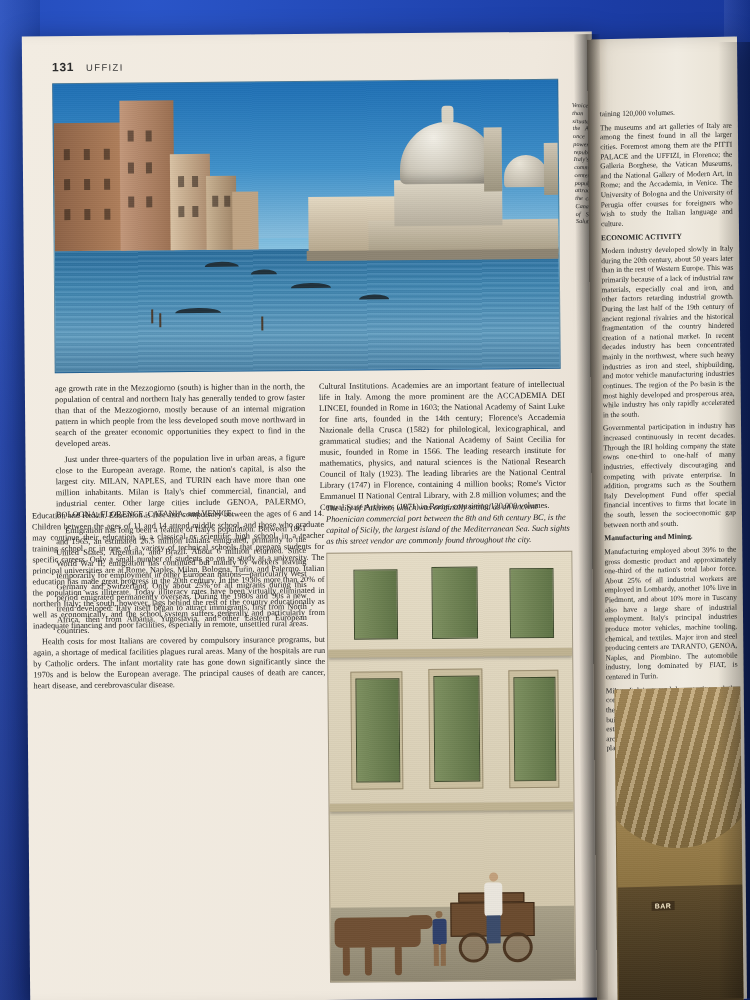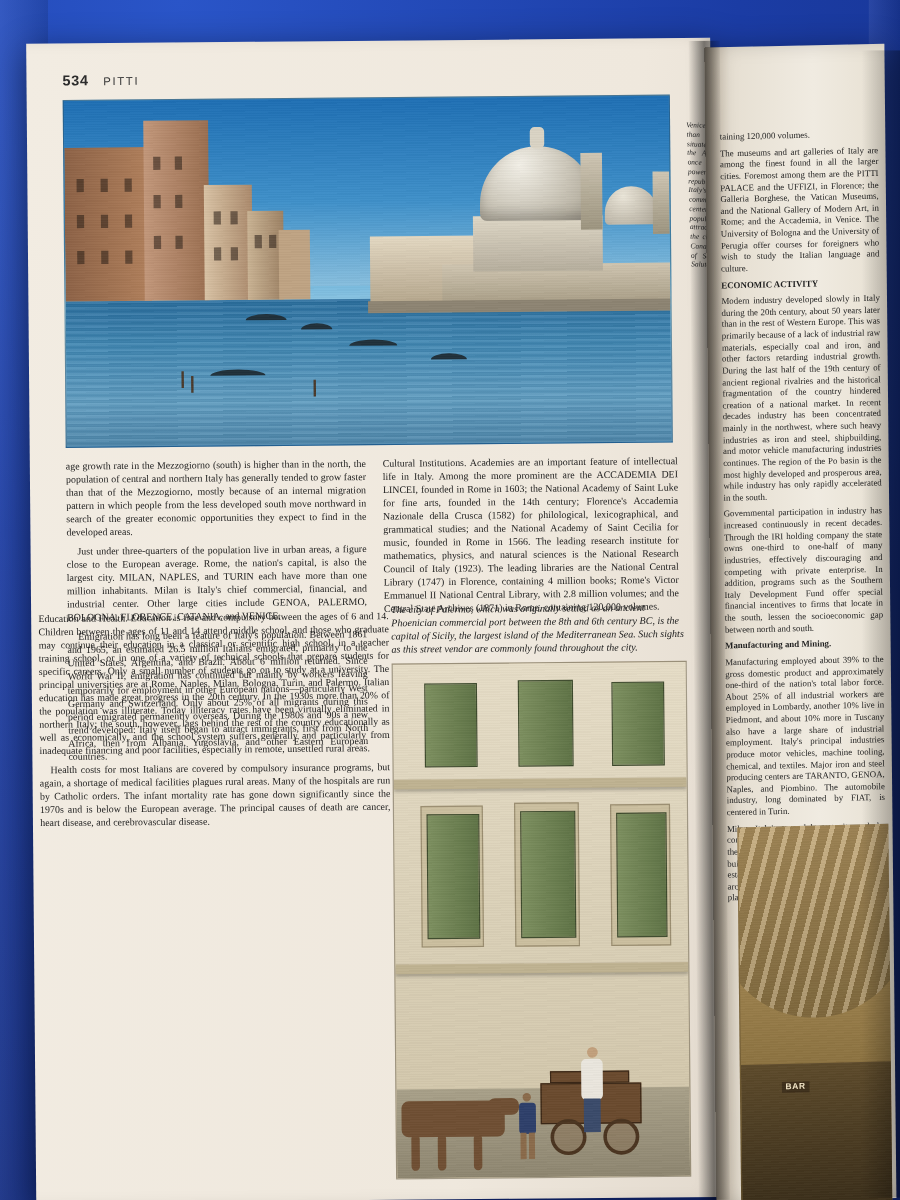--- a/index.html
+++ b/index.html
@@ -258,22 +258,22 @@
   <div class="fold" style="right:0; width:26px;"></div>
 </div>
 
 <div id="book">
 
   <div class="page" id="page-left">
 
     <div class="lp-inner">
 
       <div class="folio">
-        <span class="num">534</span>
-        <span class="run">PITTI</span>
+        <span class="num">131</span>
+        <span class="run">UFFIZI</span>
       </div>
 
       <div class="figure">
         <div id="venice-photo">
           <div class="sky"></div>
           <div class="water"></div>
 
           <div class="bldg b1">
             <div class="win" style="left:10px;top:26px"></div>
               <div class="win" style="left:30px;top:26px"></div>

